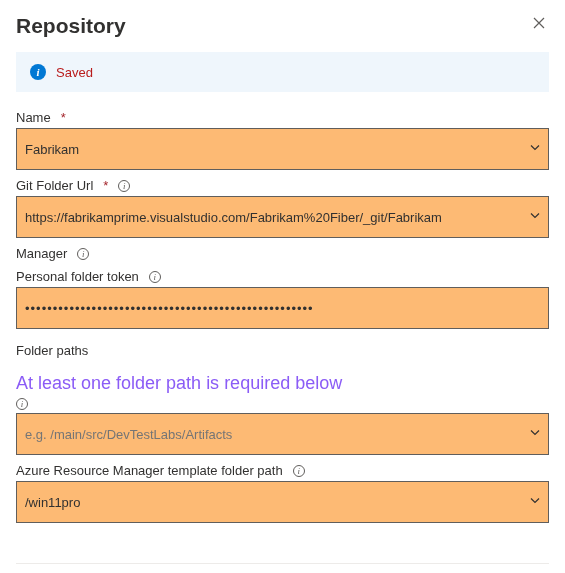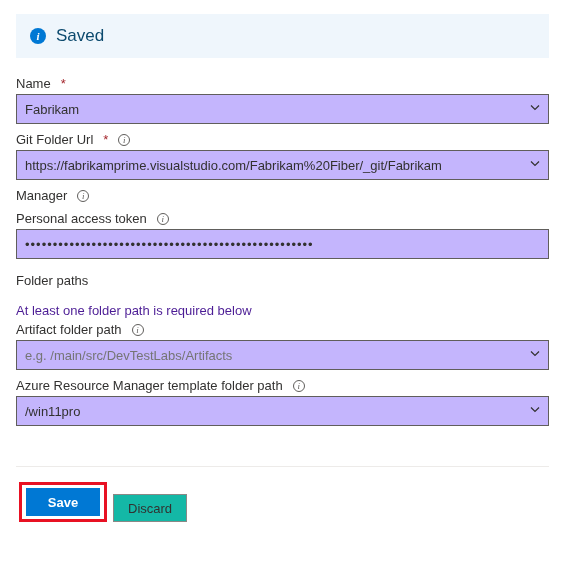--- a/index.html
+++ b/index.html
@@ -28,64 +28,72 @@
     align-items: center;
     gap: 10px;
     margin-bottom: 18px;
   }
   .notice .ico {
     width: 16px; height:16px; border-radius:50%;
     background:#0078d4; color:#fff; font-size:11px; font-weight:bold;
     display:flex; align-items:center; justify-content:center;
     font-family: Georgia, serif; font-style: italic;
   }
-  .notice span.msg { font-size:17px; color:#0c4a6e; }
+  .notice span.msg { font-size:13px; color:#b91c1c; }
   .field-label { font-size:13px; color:#323130; margin-bottom:3px; display:flex; align-items:center; gap:10px;}
   .req { color:#a4262c; }
   .info-ico {
     width:12px; height:12px; border:1px solid #605e5c; border-radius:50%;
     font-size:9px; color:#605e5c; display:inline-flex; align-items:center; justify-content:center;
     font-family: Georgia, serif; font-style: italic;
   }
   .text-input, .select-input {
     width:100%;
-    height:30px;
+    height:42px;
     border:1px solid #605e5c;
     padding: 3px 26px 3px 8px;
     font-size:13px;
     color:#323130;
-    background:#c4b5fd;
+    background:#fdba74;
     outline:none;
     font-family: inherit;
     line-height: 18px;
   }
   .select-wrap { position:relative; }
   .select-wrap .chev {
     position:absolute; right:8px; top:50%; transform:translateY(-50%);
     pointer-events:none; color:#323130;
   }
   .field-block { margin-bottom:8px; }
   .section-title { font-size:13px; color:#323130; margin-top:14px; margin-bottom:6px; }
-  .hint { font-size:13px; color:#4c1d95; margin-bottom:4px;margin-top:15px; }
+  .hint { font-size:18px; color:#8b5cf6; margin-bottom:4px;margin-top:15px; }
   .divider { border:none; border-top:1px solid #edebe9; margin-top:40px; margin-bottom:12px; }
   .button-row { display:flex; gap:6px; align-items:flex-end; padding:3px; }
   .highlight-box { border:3px solid #e81123; padding:3px 4px; display:inline-flex; gap:10px; }
   .btn {
     min-width:74px; height:28px; font-size:13px; font-family:inherit;
     border:1px solid #8a8886; background:#14b8a6; color:#323130; cursor:pointer;
     padding: 0 14px;
   }
   .btn-primary { background:#0078d4; border-color:#0078d4; color:#fff; font-weight:600; }
   .placeholder-style { color:#605e5c; }
 </style>
 </head>
 <body>
 
 <div class="panel">
 
+  <div class="header">
+    <h1>Repository</h1>
+    <div class="close-x">
+      <svg width="12" height="12" viewBox="0 0 12 12">
+          <path d="M1 1 L11 11 M11 1 L1 11" stroke="#605e5c" stroke-width="1.2" fill="none"></path>
+        </svg>
+    </div>
+  </div>
 
   <div class="notice">
     <div class="ico">i</div>
     <span class="msg">Saved</span>
   </div>
 
   <div class="field-block">
     <div class="field-label">
       <span>Name</span>
       <span class="req">*</span>
@@ -114,32 +122,31 @@
 
   <div class="field-block">
     <div class="field-label">
       <span>Manager</span>
       <span class="info-ico">i</span>
     </div>
   </div>
 
   <div class="field-block">
     <div class="field-label">
-      <span>Personal access token</span>
+      <span>Personal folder token</span>
       <span class="info-ico">i</span>
     </div>
     <input class="text-input" type="text" style="letter-spacing: 1px;" value="••••••••••••••••••••••••••••••••••••••••••••••••••••">
   </div>
 
   <div class="section-title">Folder paths</div>
   <div class="hint">At least one folder path is required below</div>
 
   <div class="field-block">
     <div class="field-label">
-      <span>Artifact folder path</span>
       <span class="info-ico">i</span>
     </div>
     <div class="select-wrap">
       <input class="select-input placeholder-style" placeholder="e.g. /main/src/DevTestLabs/Artifacts" style="color: rgb(96, 94, 92);">
       <span class="chev"><svg width="12" height="12" viewBox="0 0 12 12">
             <path d="M2 4 L6 8 L10 4" stroke="#323130" stroke-width="1.2" fill="none"></path>
           </svg></span>
     </div>
   </div>
 

